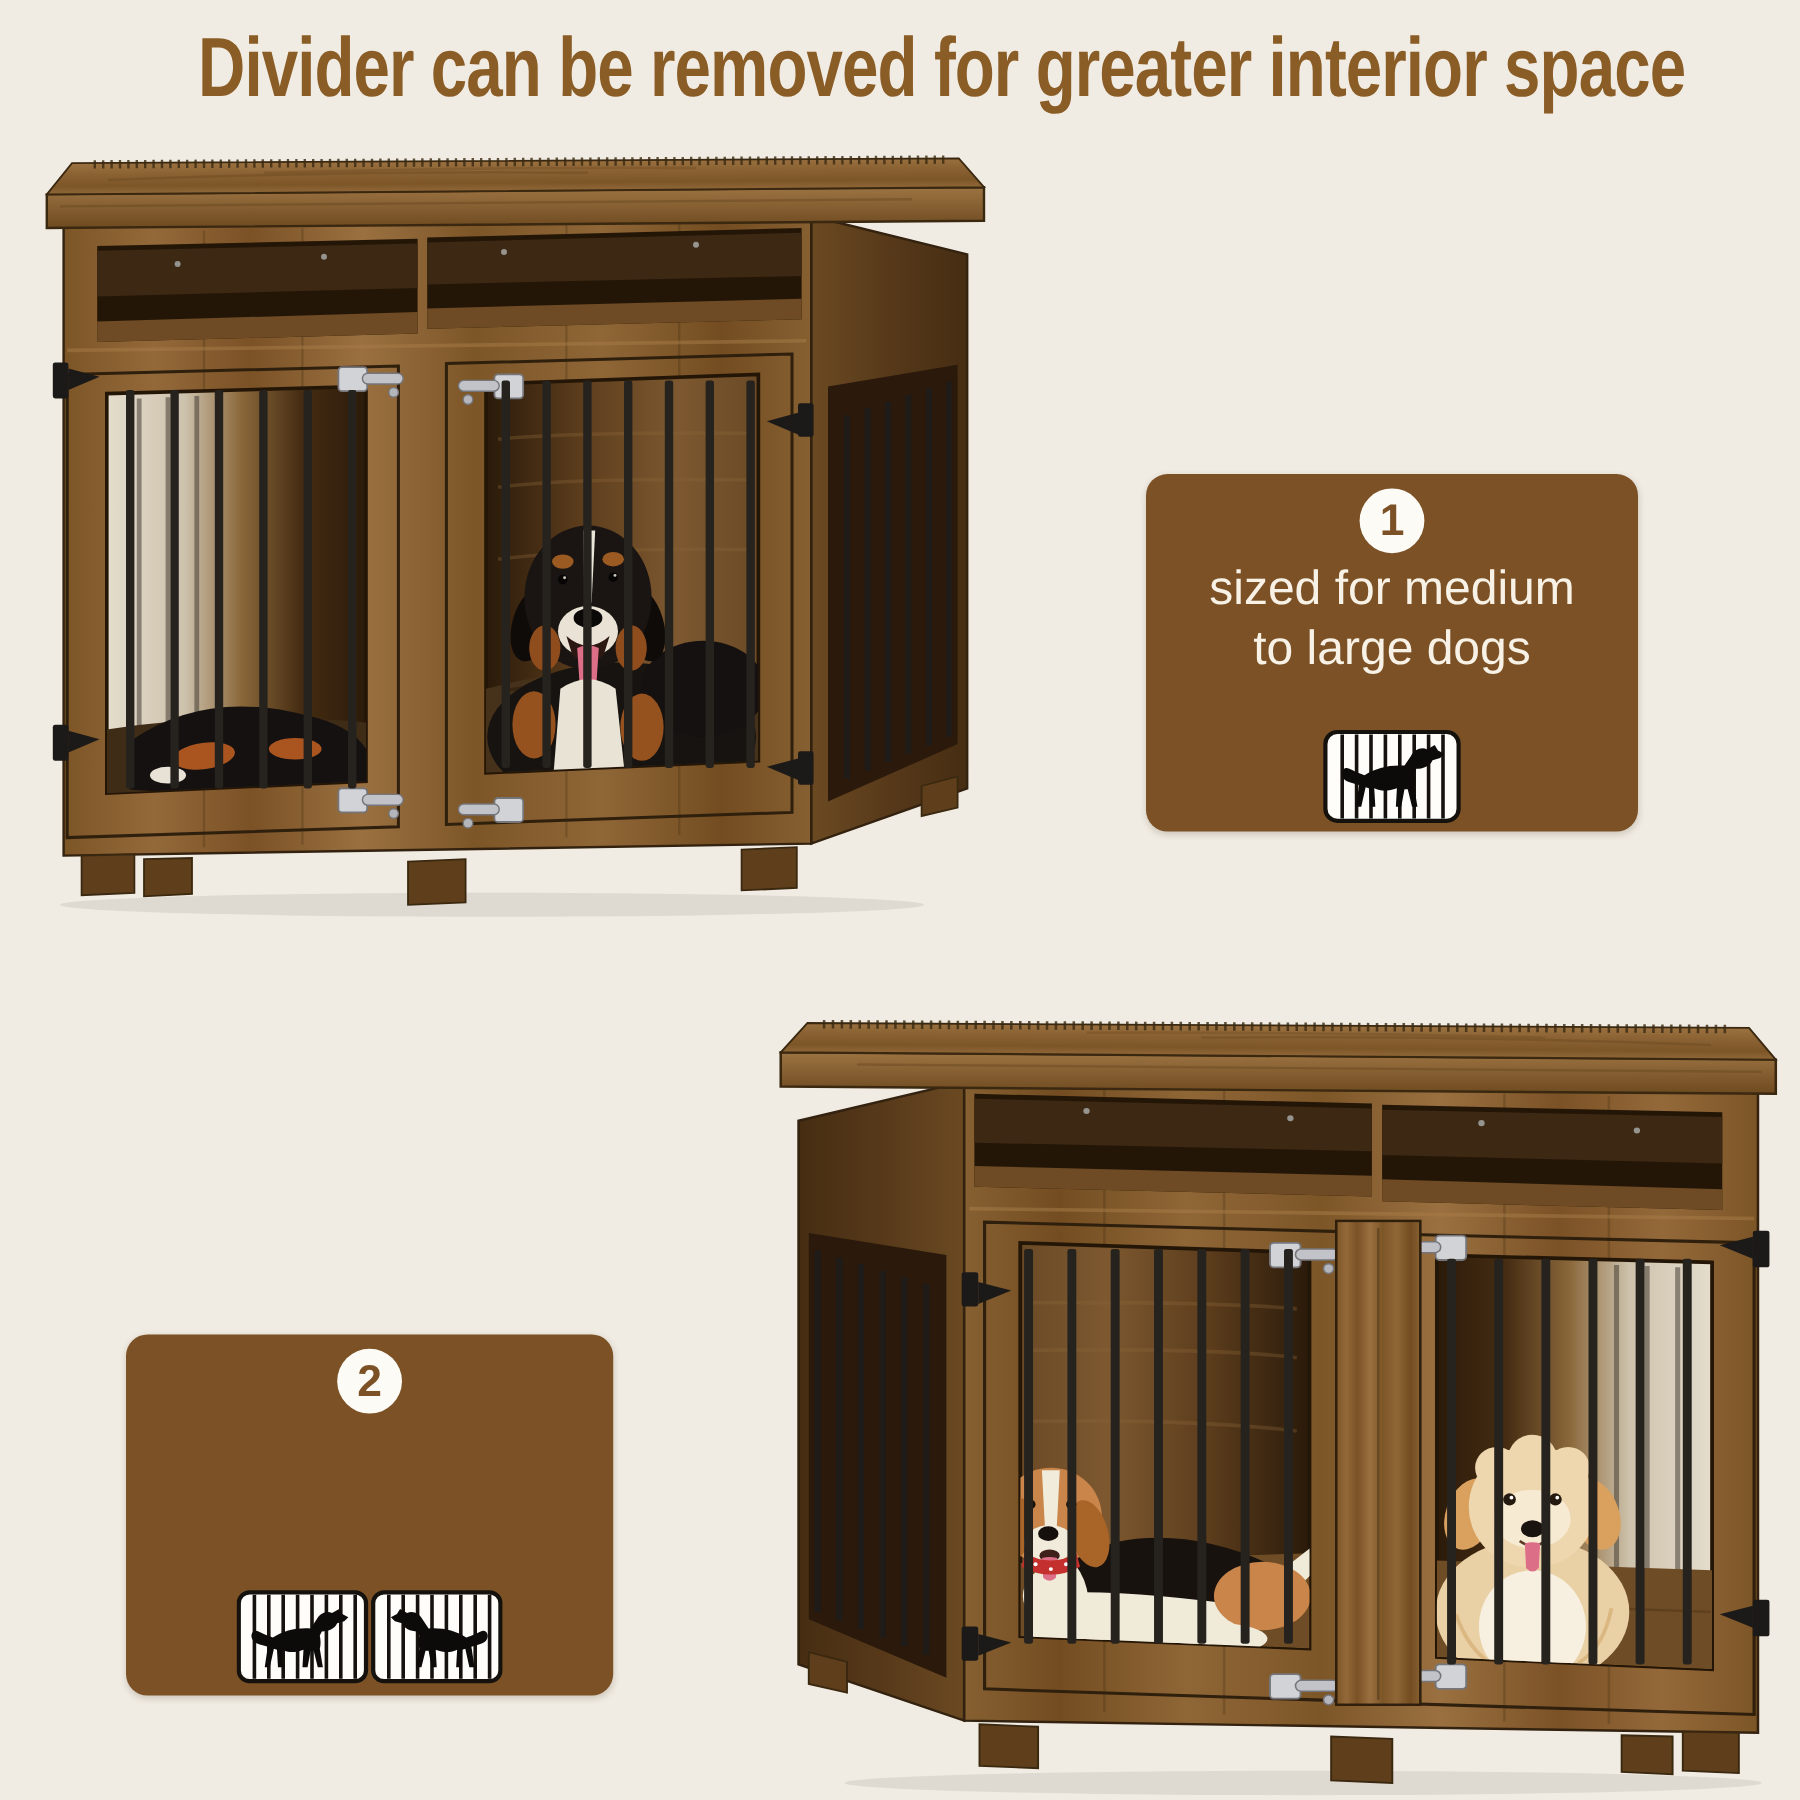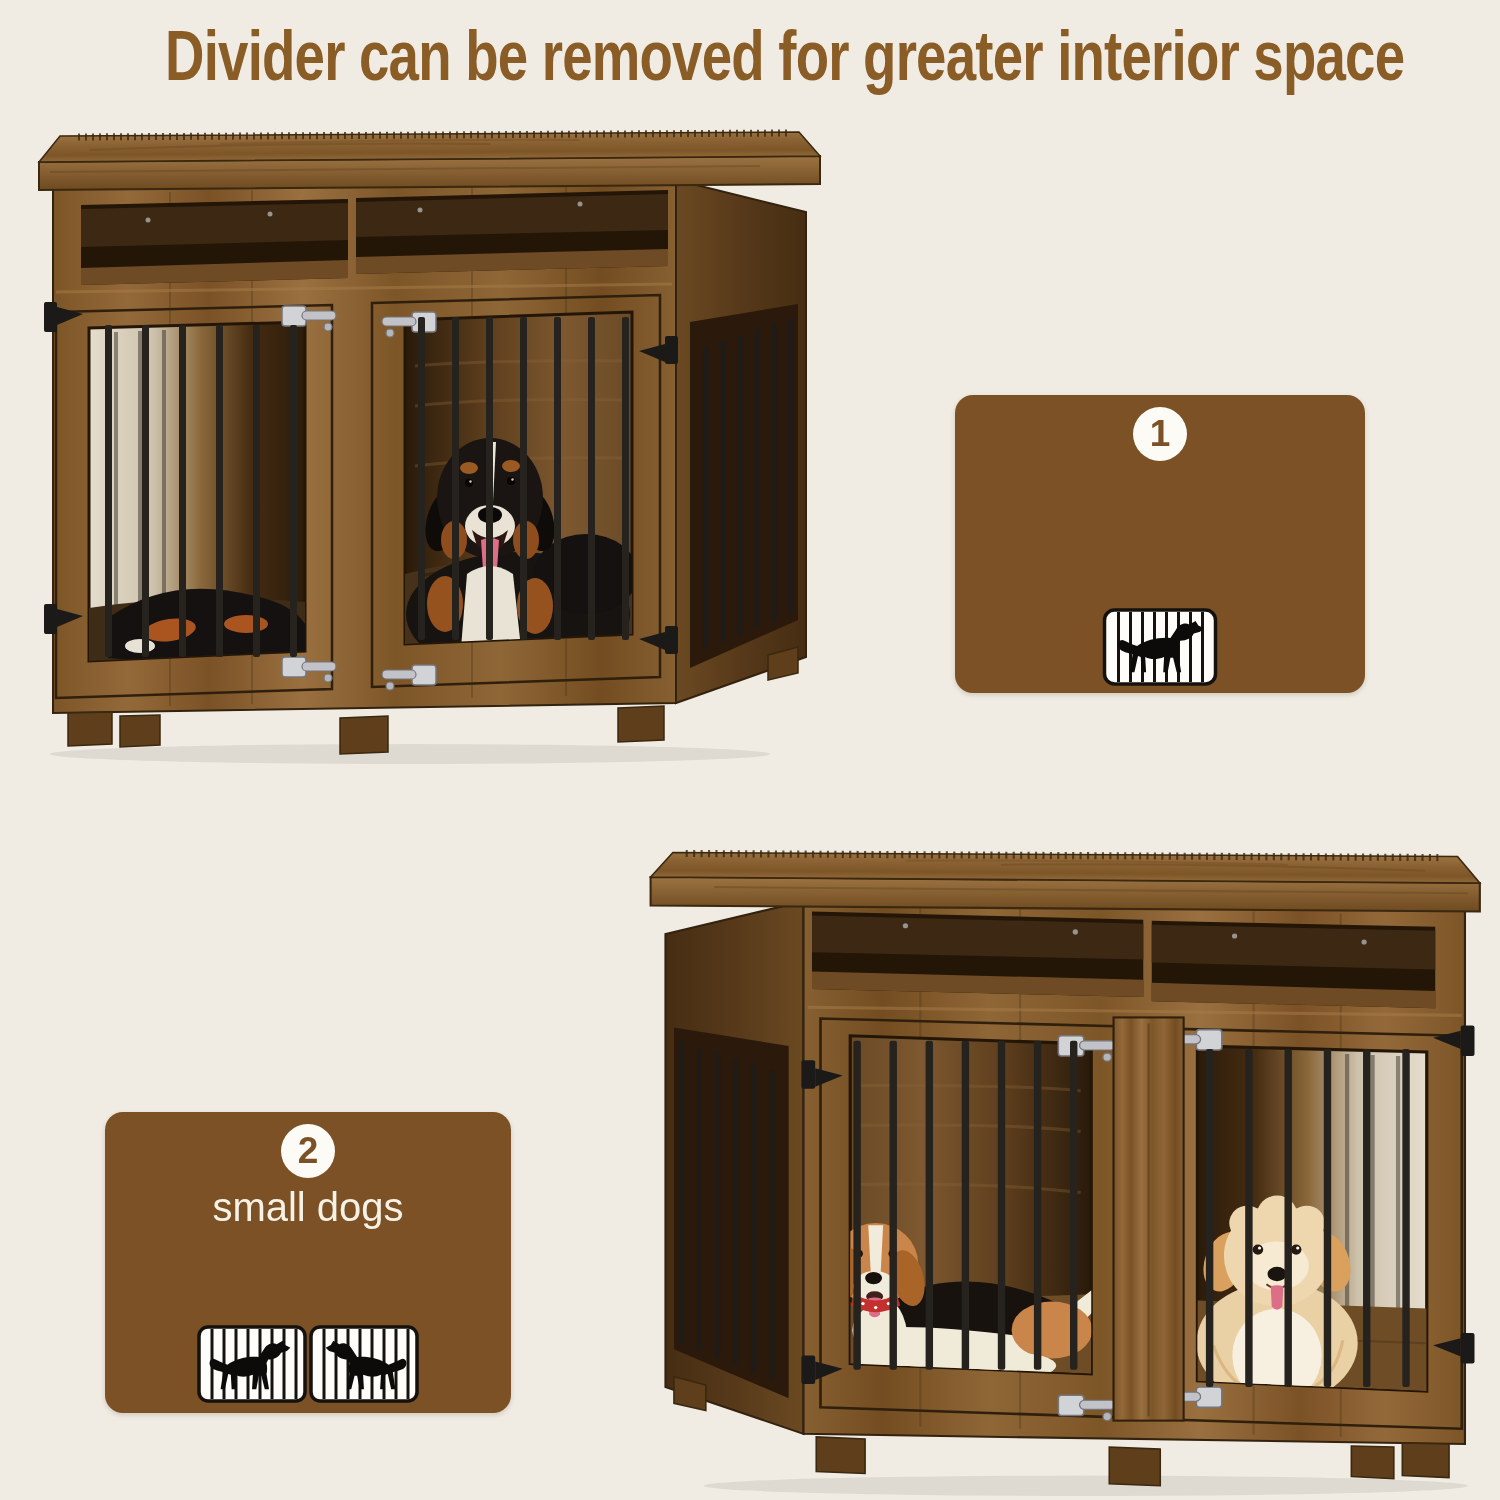--- a/index.html
+++ b/index.html
@@ -241,20 +241,24 @@
         <ellipse cx="446" cy="556" rx="30" ry="13" fill="#b05a1e"></ellipse>
         <ellipse cx="522" cy="560" rx="34" ry="14" fill="#ad571d"></ellipse>
       </g>
 
       <use href="#barsG"></use>
     </svg>
   </div>
 
   <div class="callout callout-1">
     <div class="badge">1</div>
+    <div class="callout-lines">
+      <div>sized for medium</div>
+      <div>to large dogs</div>
+    </div>
     <svg class="crate-icon" width="117" height="80" viewBox="0 0 117 80">
       <rect x="3" y="3" width="111" height="74" rx="10" fill="#fefdfa" stroke="#15120e" stroke-width="3.5"></rect>
       <g stroke="#15120e" stroke-width="3">
         <line x1="17" y1="5" x2="17" y2="75"></line>
           <line x1="29" y1="5" x2="29" y2="75"></line>
         <line x1="41" y1="5" x2="41" y2="75"></line>
           <line x1="53" y1="5" x2="53" y2="75"></line>
         <line x1="65" y1="5" x2="65" y2="75"></line>
           <line x1="77" y1="5" x2="77" y2="75"></line>
         <line x1="89" y1="5" x2="89" y2="75"></line>
@@ -336,21 +340,20 @@
 
       <g transform="translate(810,0) scale(-1,1)">
           <use href="#barsG"></use>
         </g>
     </svg>
   </div>
 
   <div class="callout callout-2">
     <div class="badge">2</div>
     <div class="callout-lines">
-      <div>small dogs</div>
     </div>
     <svg class="crate-icon" width="222" height="80" viewBox="0 0 222 80">
       <rect x="2" y="3" width="106" height="74" rx="9" fill="#fefdfa" stroke="#15120e" stroke-width="3.5"></rect>
       <rect x="114" y="3" width="106" height="74" rx="9" fill="#fefdfa" stroke="#15120e" stroke-width="3.5"></rect>
       <g stroke="#15120e" stroke-width="3">
         <line x1="15" y1="5" x2="15" y2="75"></line>
           <line x1="27" y1="5" x2="27" y2="75"></line>
         <line x1="39" y1="5" x2="39" y2="75"></line>
           <line x1="51" y1="5" x2="51" y2="75"></line>
         <line x1="63" y1="5" x2="63" y2="75"></line>

